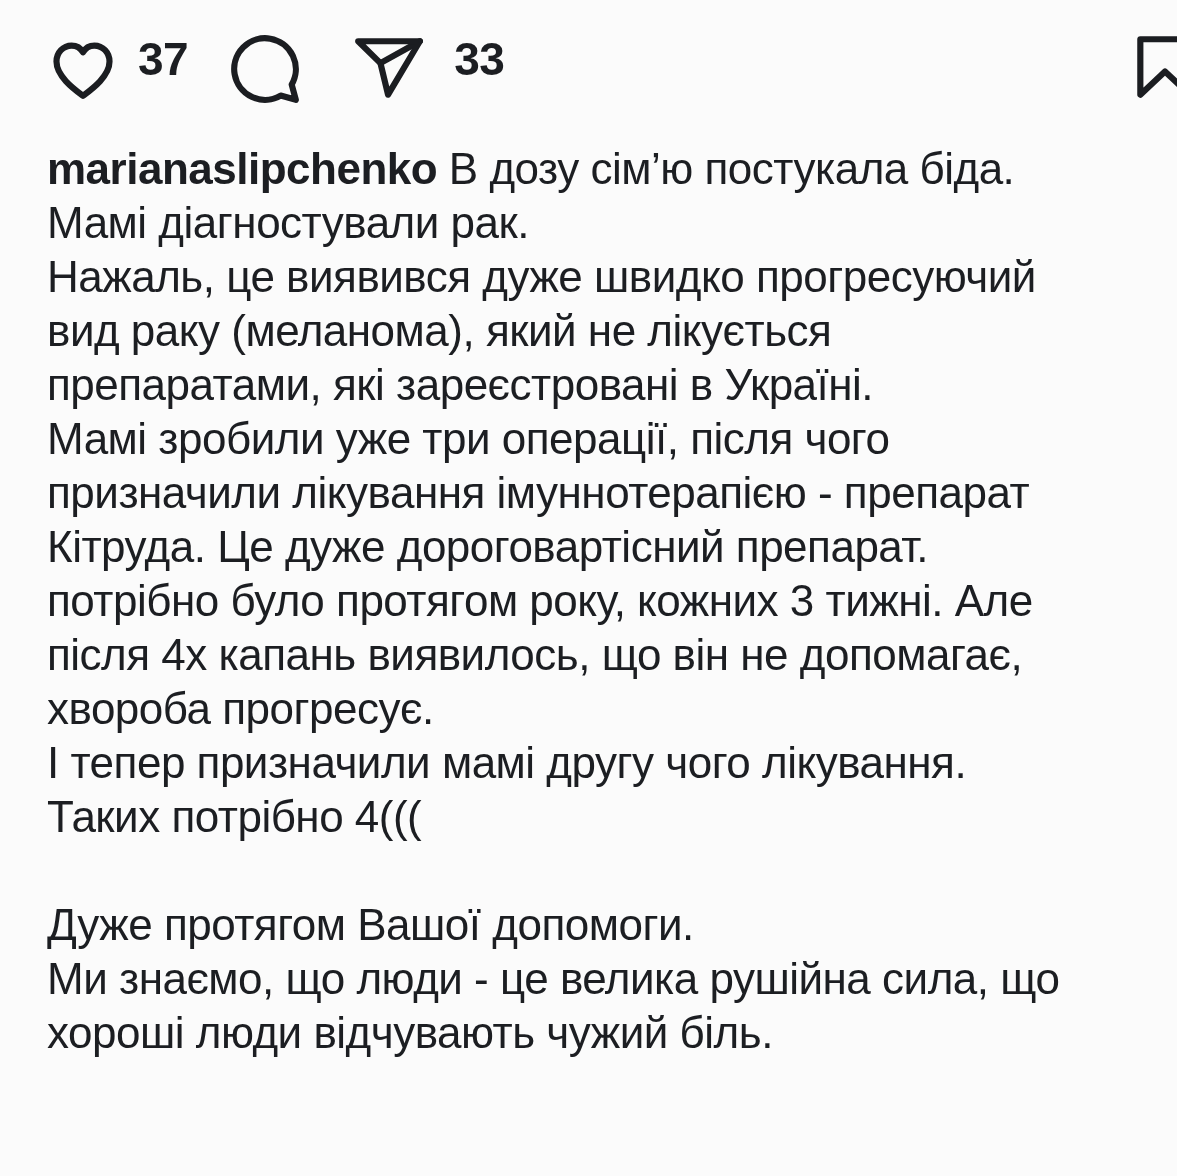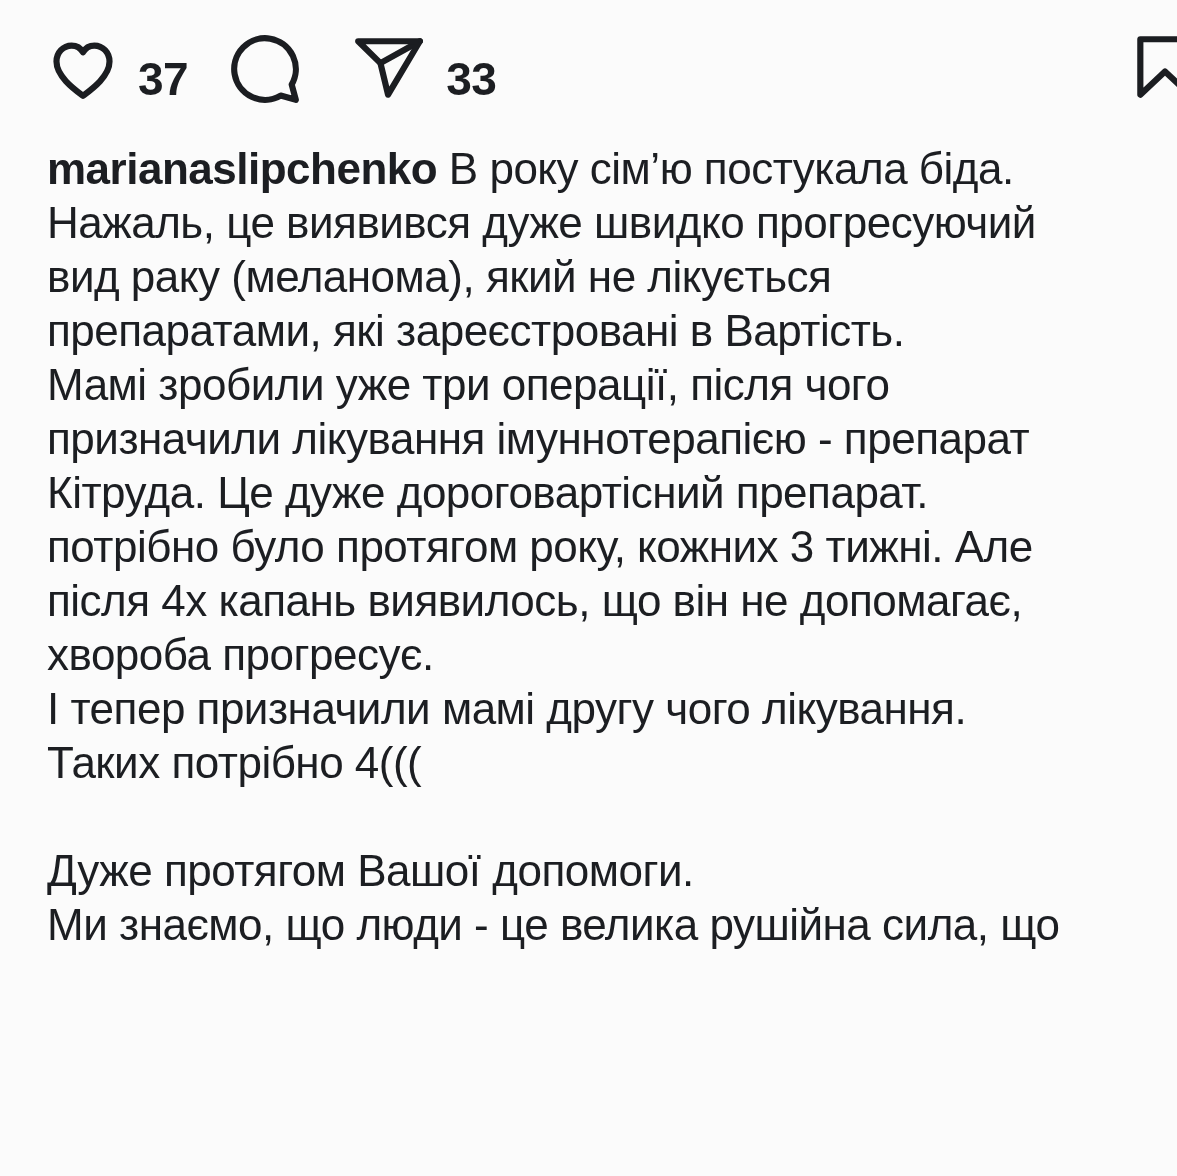--- a/index.html
+++ b/index.html
@@ -11,21 +11,21 @@
     width: 1177px;
     height: 1176px;
     background: #fbfbfb;
     font-family: "Liberation Sans", "DejaVu Sans", sans-serif;
     color: #1c1e22;
     position: relative;
   }
   .action-bar {
     position: relative;
     display: flex;
-    align-items: flex-end;
+    align-items: flex-start;
     padding: 32px 0 0 46px;
     height: 74px;
   }
   .icon-btn {
     display: block;
     cursor: pointer;
   }
   .icon-btn svg {
     display: block;
     width: 74px;
@@ -38,21 +38,21 @@
   }
   .count {
     font-size: 46px;
     font-weight: 700;
     color: #1c1e22;
     letter-spacing: -0.5px;
   }
   .count-like { margin-left: 18px; }
   .btn-comment { margin-left: 40px; }
   .btn-share { margin-left: 50px; }
-  .count-share { margin-left: 20px; }
+  .count-share { margin-left: 28px; }
   .btn-save {
     position: absolute;
     top: 30px;
     left: 1128px;
   }
   .caption {
     margin-top: 36px;
     padding-left: 47px;
   }
   .cap-line {
@@ -106,31 +106,33 @@
         <svg viewBox="0 0 24 24">
           <polygon points="20 21 12 13.44 4 21 4 3 20 3 20 21"></polygon>
         </svg>
       </span>
     </div>
   </div>
 
   <div class="caption">
     <div class="cap-line">
       <span class="username">marianaslipchenko</span>
-      <span>В року сім’ю постукала біда.</span>
+      <span>В дозу сім’ю постукала біда.</span>
     </div>
+    <div class="cap-line">Мамі діагностували рак.</div>
     <div class="cap-line">Нажаль, це виявився дуже швидко прогресуючий</div>
     <div class="cap-line">вид раку (меланома), який не лікується</div>
-    <div class="cap-line">препаратами, які зареєстровані в Вартість.</div>
+    <div class="cap-line">препаратами, які зареєстровані в Україні.</div>
     <div class="cap-line">Мамі зробили уже три операції, після чого</div>
     <div class="cap-line">призначили лікування імуннотерапією - препарат</div>
     <div class="cap-line">Кітруда. Це дуже дороговартісний препарат.</div>
     <div class="cap-line">потрібно було протягом року, кожних 3 тижні. Але</div>
     <div class="cap-line">після 4х капань виявилось, що він не допомагає,</div>
     <div class="cap-line">хвороба прогресує.</div>
     <div class="cap-line">І тепер призначили мамі другу чого лікування.</div>
     <div class="cap-line">Таких потрібно 4(((</div>
     <div class="spacer-line"></div>
     <div class="cap-line">Дуже протягом Вашої допомоги.</div>
     <div class="cap-line">Ми знаємо, що люди - це велика рушійна сила, що</div>
+    <div class="cap-line">хороші люди відчувають чужий біль.</div>
   </div>
 
 </div>
 
 </body></html>

